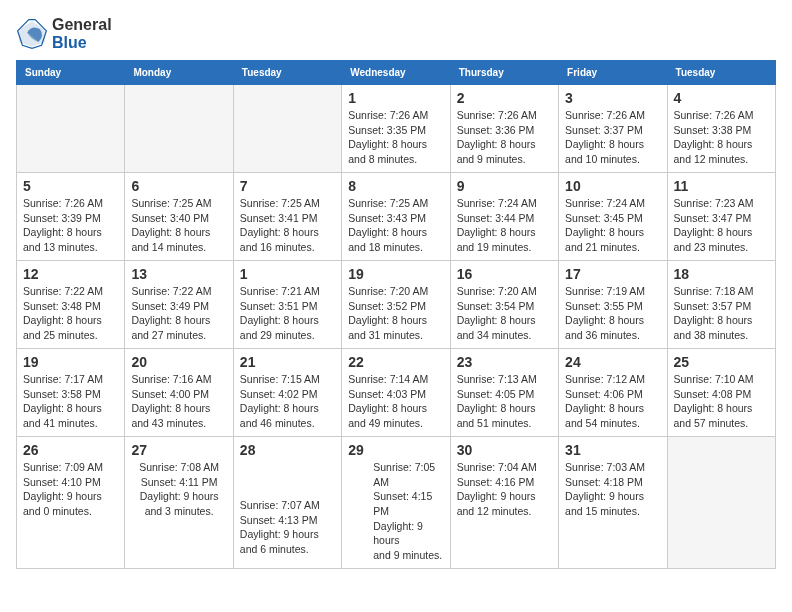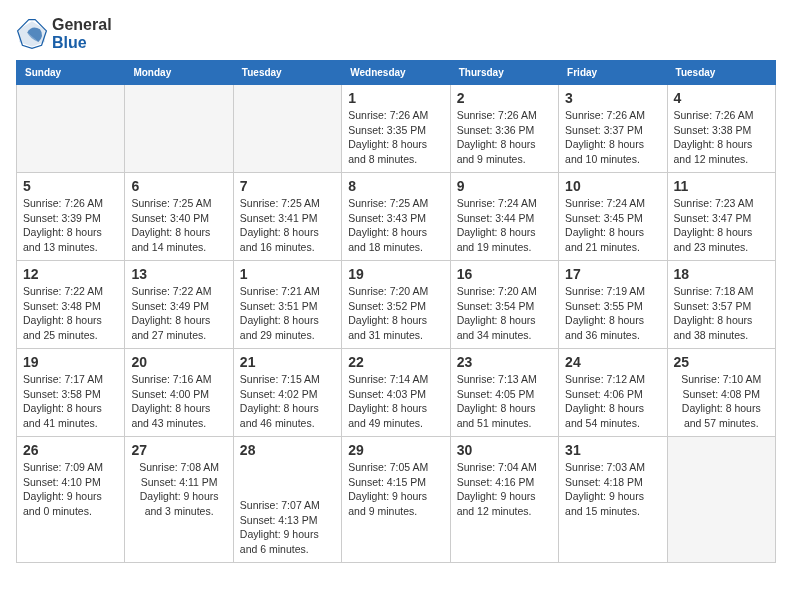--- a/index.html
+++ b/index.html
@@ -279,21 +279,21 @@
         </td>
         <td>
           <div class="day-number">24</div>
           <div class="day-info" style="white-space: pre-line;">Sunrise: 7:12 AM
 Sunset: 4:06 PM
 Daylight: 8 hours
 and 54 minutes.</div>
         </td>
         <td>
           <div class="day-number">25</div>
-          <div class="day-info" style="white-space: pre-line; text-align: center;">Sunrise: 7:10 AM
+          <div class="day-info" style="white-space: pre-line;">Sunrise: 7:10 AM
 Sunset: 4:08 PM
 Daylight: 8 hours
 and 57 minutes.</div>
         </td>
       </tr>
       <tr class="week-row">
         <td>
           <div class="day-number">26</div>
           <div class="day-info" style="white-space: pre-line;">Sunrise: 7:09 AM
 Sunset: 4:10 PM
@@ -309,21 +309,21 @@
         </td>
         <td>
           <div class="day-number">28</div>
           <div class="day-info" style="white-space: pre-line; margin-top: 40px;">Sunrise: 7:07 AM
 Sunset: 4:13 PM
 Daylight: 9 hours
 and 6 minutes.</div>
         </td>
         <td>
           <div class="day-number">29</div>
-          <div class="day-info" style="white-space: pre-line;">Sunrise: 7:05 AM
+          <div class="day-info" style="white-space: pre-line; margin-left: 25px;">Sunrise: 7:05 AM
 Sunset: 4:15 PM
 Daylight: 9 hours
 and 9 minutes.</div>
         </td>
         <td>
           <div class="day-number">30</div>
           <div class="day-info" style="white-space: pre-line;">Sunrise: 7:04 AM
 Sunset: 4:16 PM
 Daylight: 9 hours
 and 12 minutes.</div>

